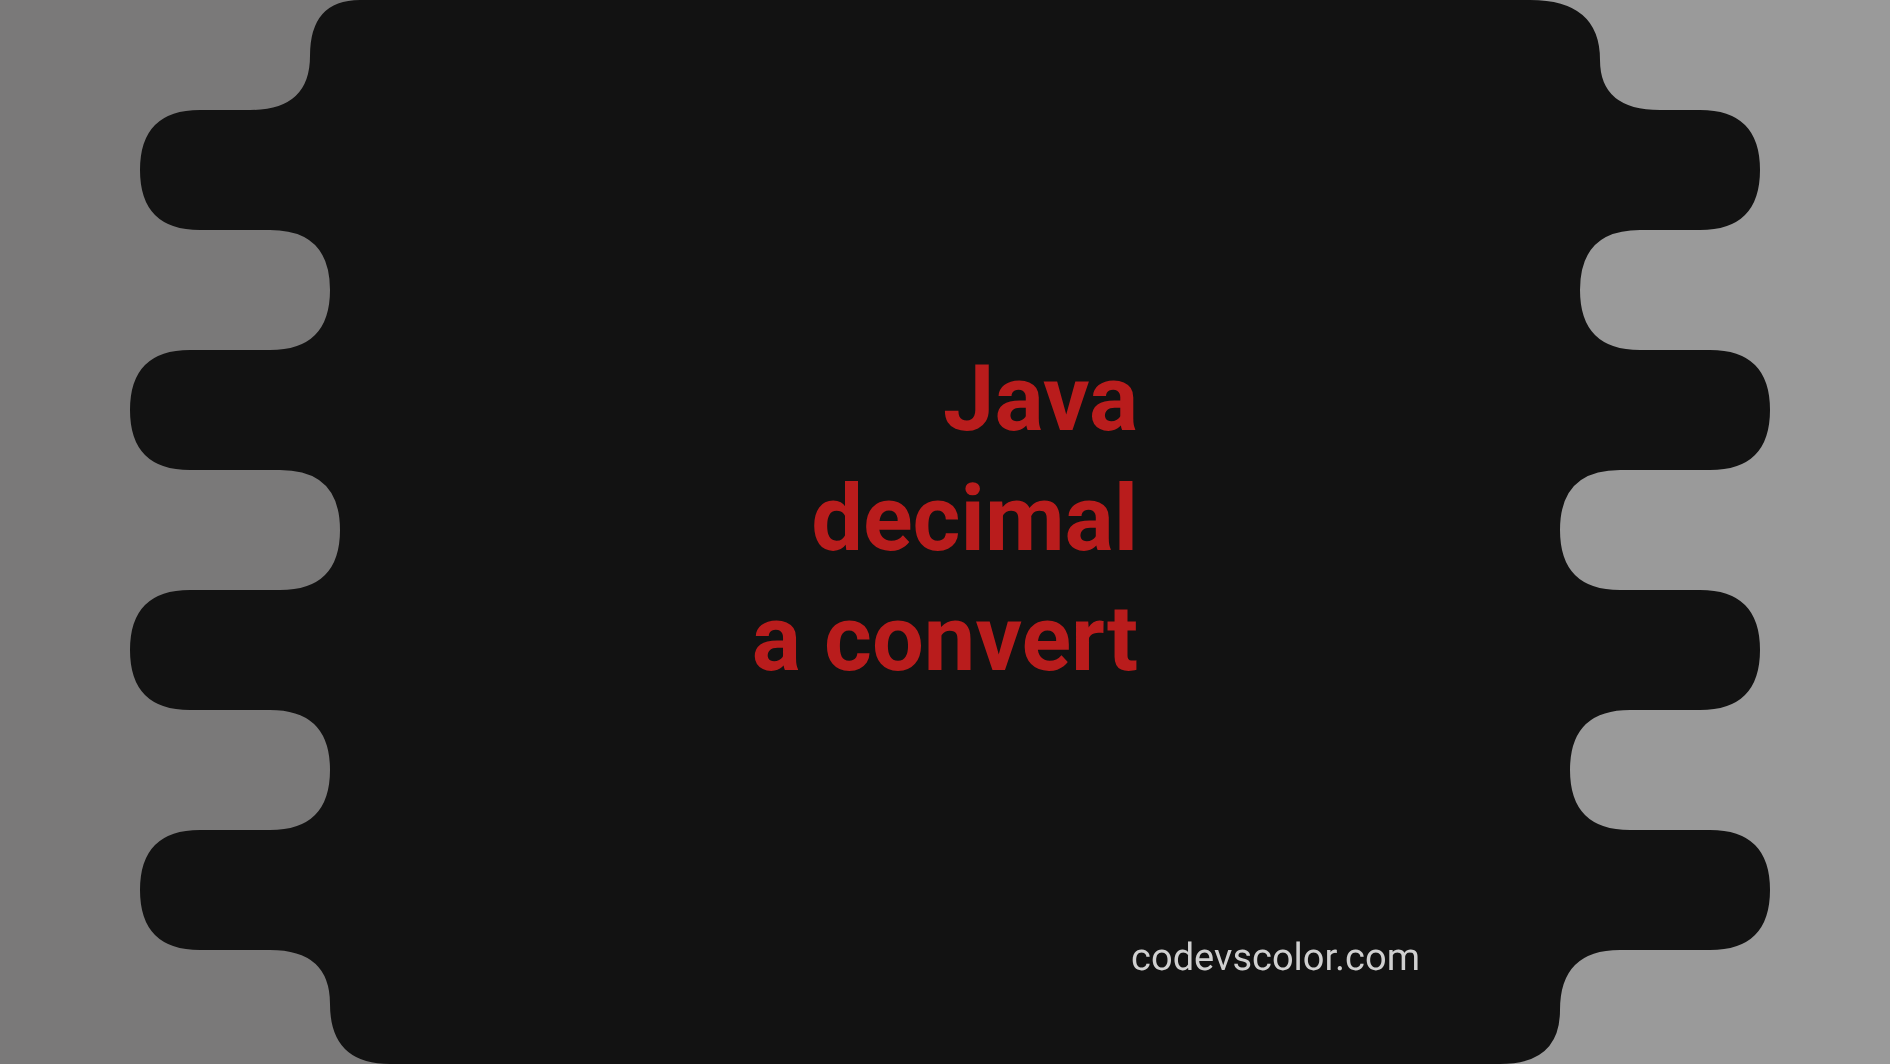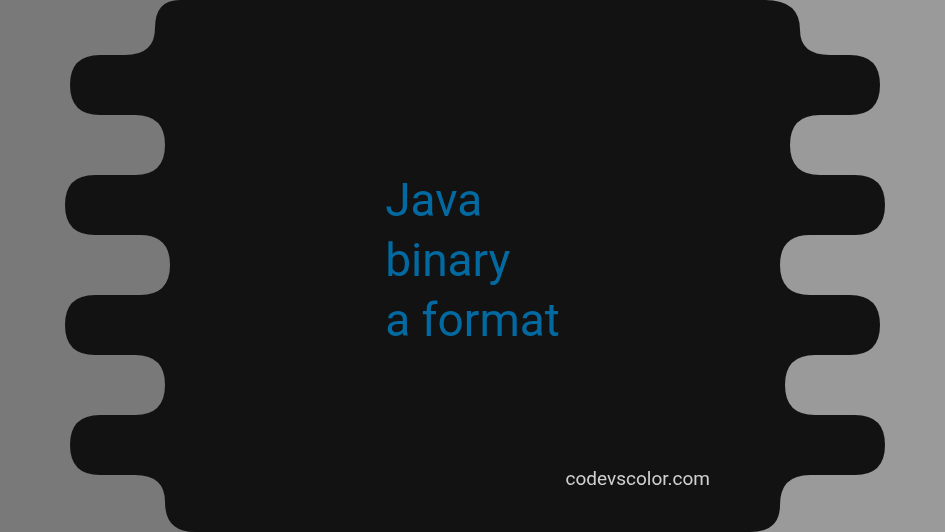--- a/index.html
+++ b/index.html
@@ -34,24 +34,24 @@
     .content {
       position: absolute;
       inset: 0;
       display: flex;
       flex-direction: column;
       align-items: center;
       justify-content: center;
       z-index: 10;
     }
     .title {
-      color: #0369a1;
+      color: #b91c1c;
       font-size: 46px;
-      font-weight: 400;
-      text-align: left;
+      font-weight: 700;
+      text-align: right;
       line-height: 1.3;
       margin-top: -10px;
     }
     .watermark {
       position: absolute;
       bottom: 42px;
       right: 235px;
       color: #d0d0d0;
       font-size: 19px;
       font-weight: 400;
@@ -123,18 +123,18 @@
       Q 155 55 155 28
       Q 155 0 180 0
       Z
     "></path>
   </svg>
 </div>
 
 <div class="content">
   <div class="title">
     <div>Java</div>
-    <div>binary</div>
-    <div>a format</div>
+    <div>decimal</div>
+    <div>a convert</div>
   </div>
 </div>
 
 <div class="watermark">codevscolor.com</div>
 
 </body></html>

